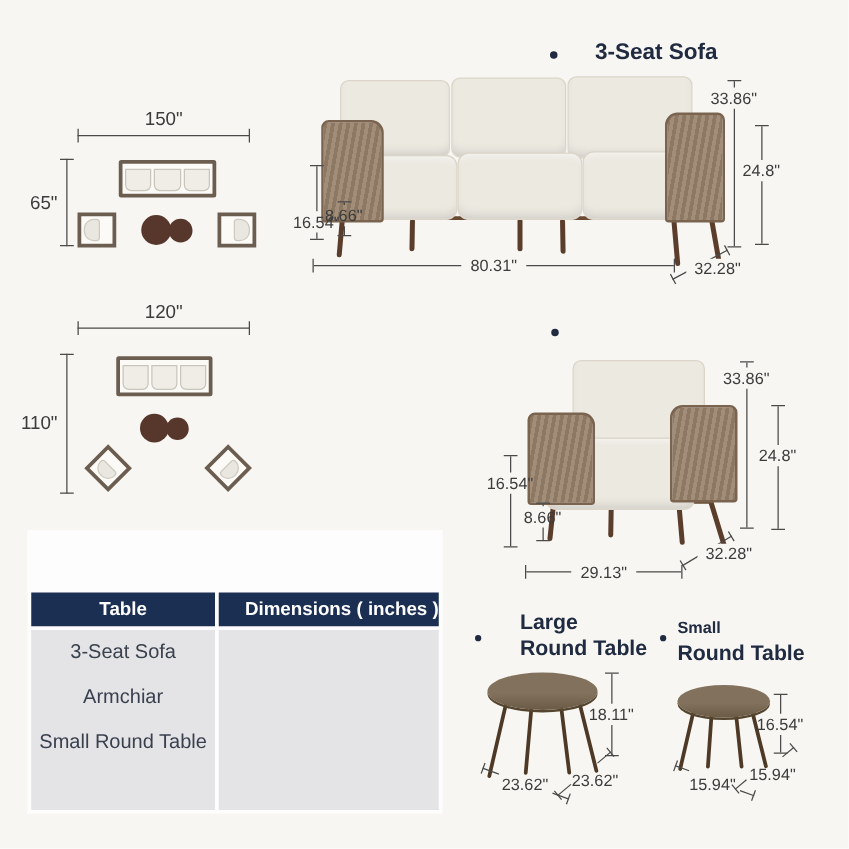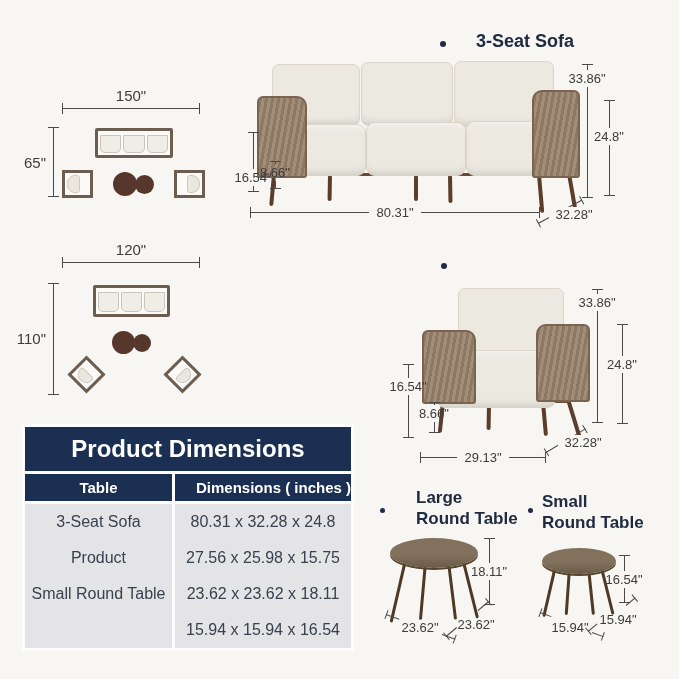--- a/index.html
+++ b/index.html
@@ -253,42 +253,33 @@
     <div class="seg"></div>
     <div class="tick"></div>
   </div>
   <div class="dseg" style="left:546px;top:452px;width:46px;transform:rotate(-31deg);">
     <span class="et l"></span>
       <span class="et r"></span>
   </div>
   <div class="abs dimtext bglbl" style="left:558px;top:435px;width:46px;">32.28"</div>
 
   <div class="spec-card" style="left:22px;top:424px;width:332px;height:227px;">
-    <div class="spec-navy" style="left:3px;top:3px;width:326px;height:44px;font-size:24px;">
-      <span>Product Dimensions</span>
-    </div>
     <div class="spec-navy" style="left:3px;top:50px;width:147px;height:27px;font-size:15px;">
       <span>Table</span>
     </div>
     <div class="spec-navy" style="left:153px;top:50px;width:176px;height:27px;font-size:15px;justify-content:flex-end;">
       <span>Dimensions ( inches )</span>
     </div>
     <div class="spec-body" style="left:3px;top:80px;width:326px;height:144px;">
       <div class="spec-col" style="left:0;width:147px;">
         <div class="spec-cell">3-Seat Sofa</div>
-        <div class="spec-cell">Product</div>
+        <div class="spec-cell">Armchiar</div>
         <div class="spec-cell">Small Round Table</div>
       </div>
       <div class="abs" style="left:147px;top:0;width:3px;height:144px;background:#fdfdfd;"></div>
-      <div class="spec-col" style="left:150px;width:176px;">
-        <div class="spec-cell">80.31 x 32.28 x 24.8</div>
-        <div class="spec-cell">27.56 x 25.98 x 15.75</div>
-        <div class="spec-cell">23.62 x 23.62 x 18.11</div>
-        <div class="spec-cell">15.94 x 15.94 x 16.54</div>
-      </div>
     </div>
   </div>
 
   <span class="bullet" style="left:380px;top:508px;width:5px;height:5px;"></span>
   <div class="abs" style="left:416px;top:487px;">
     <div class="sectitle" style="font-size:17px;">Large</div>
     <div class="sectitle" style="font-size:17px;">Round Table</div>
   </div>
   <div class="tleg" style="left:404px;top:560px;height:64px;transform:rotate(13deg);"></div>
   <div class="tleg" style="left:424px;top:562px;height:58px;transform:rotate(5deg);"></div>
@@ -312,21 +303,21 @@
   <div class="dseg" style="left:446px;top:636px;width:14px;transform:rotate(-40deg);">
       <span class="et l"></span>
     </div>
   <div class="abs dimtext" style="left:454px;top:617px;width:44px;text-align:center;">23.62"</div>
   <div class="dseg" style="left:478px;top:610px;width:14px;transform:rotate(-40deg);">
       <span class="et r"></span>
     </div>
 
   <span class="bullet" style="left:528px;top:508px;width:5px;height:5px;"></span>
   <div class="abs" style="left:542px;top:491px;">
-    <div class="sectitle" style="font-size:17px;">Small</div>
+    <div class="sectitle" style="font-size:13px;">Small</div>
     <div class="sectitle" style="font-size:17px;">Round Table</div>
   </div>
   <div class="tleg" style="left:554px;top:566px;height:52px;transform:rotate(13deg);"></div>
   <div class="tleg" style="left:568px;top:568px;height:47px;transform:rotate(4deg);"></div>
   <div class="tleg" style="left:587px;top:568px;height:47px;transform:rotate(-6deg);"></div>
   <div class="tleg" style="left:599px;top:564px;height:52px;transform:rotate(-14deg);"></div>
   <div class="tabletop" style="left:542px;top:548px;width:74px;height:26px;"></div>
   <div class="vdim" style="left:602px;top:555px;width:44px;height:48px;">
     <div class="tick"></div>
     <div class="seg"></div>

